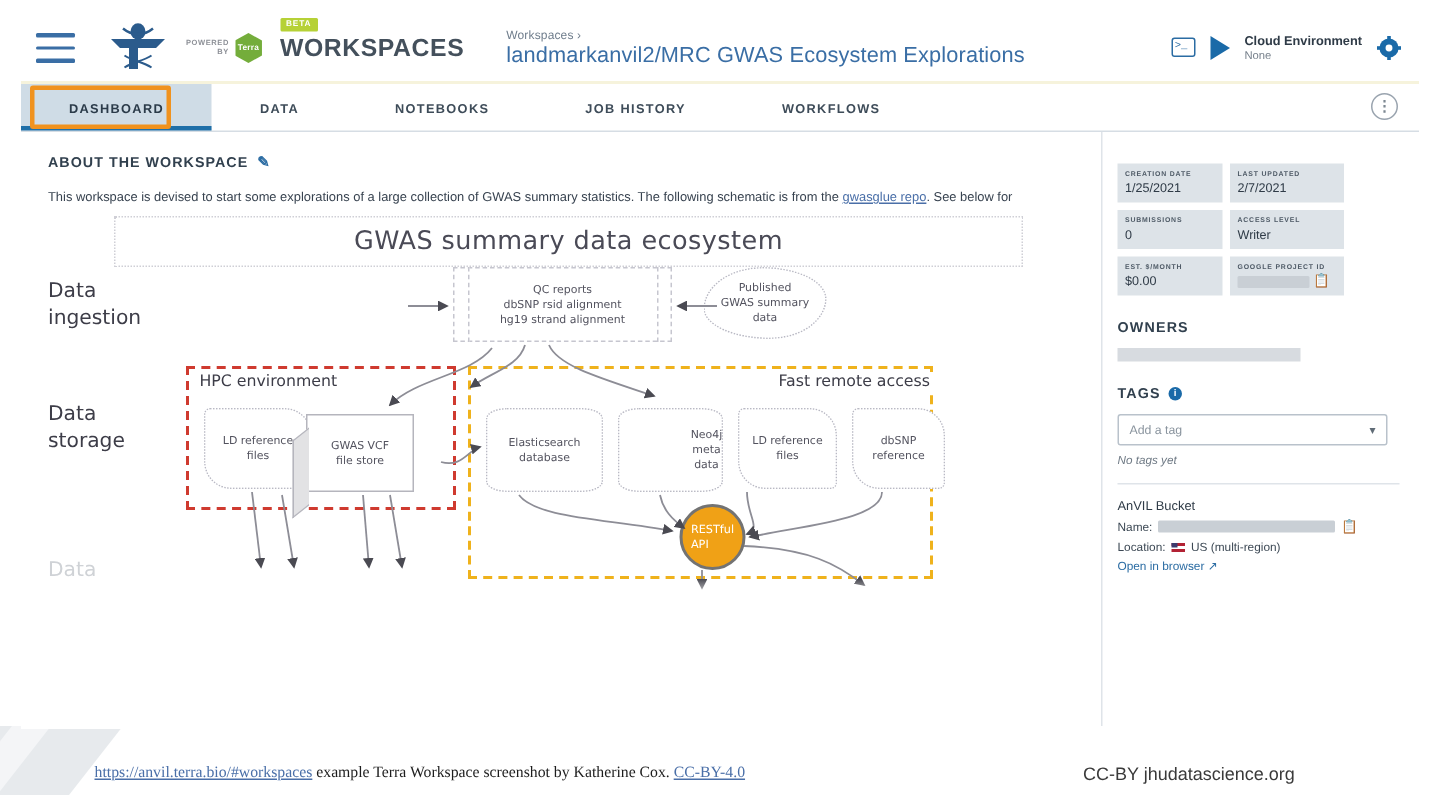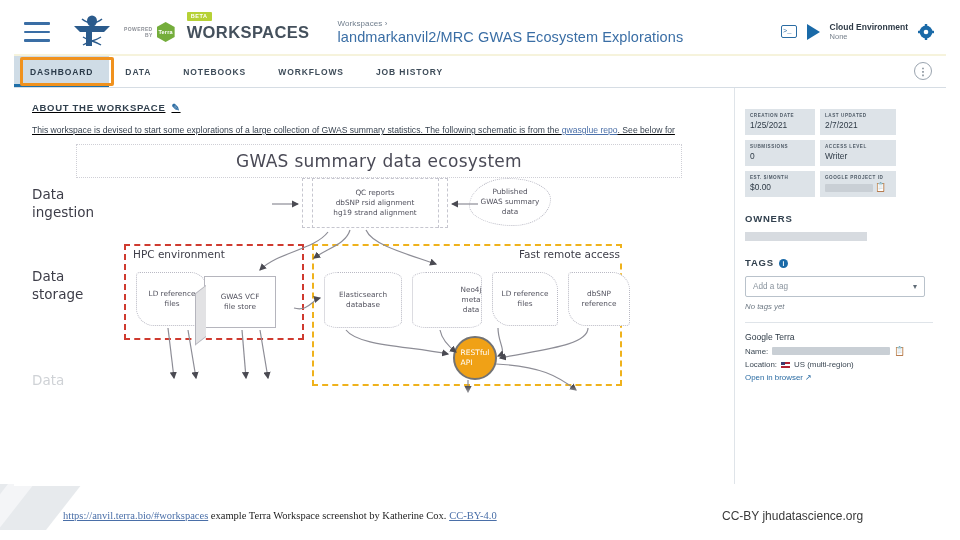--- a/index.html
+++ b/index.html
@@ -69,36 +69,36 @@
   .gear { width:16px;height:16px;position:relative;color:#1a6aa8; font-size:16px; line-height:16px;}
 
   
   .tabstrip {
     position:relative; height:32px; width:932px; background:#ffffff;
     border-bottom:1.5px solid #d6dde4; display:flex; align-items:stretch;
   }
   .tab {
     display:flex; align-items:center; justify-content:center;
     font-size:8.5px; font-weight:bold; letter-spacing:.9px; color:#3e4c59;
-    padding:0 16px; position:relative; cursor:pointer;
+    padding:0 32px; position:relative; cursor:pointer;
   }
   .tab.active { background:#cfdce6; color:#2b3b4a; }
   .tab.active::after { content:""; position:absolute; left:0; right:0; bottom:0; height:3px; background:#1f6fa8;}
   .tab-highlight {
     position:absolute; left:6px; top:1px; width:94px; height:29px;
     border:3px solid #f0921e; border-radius:2px; pointer-events:none;
   }
   .info-circle {
     position:absolute; right:14px; top:6px; width:18px; height:18px; border-radius:50%;
     border:1px solid #9aa4af; color:#7d8892; font-size:10px; line-height:17px; text-align:center; font-weight:bold;
   }
 
   
   .content { position:relative; width:932px; height:396px; display:flex; background:#fff;}
-  .main-col { width:720px; position:relative; padding:14px 0 0 18px;text-decoration:underline; }
+  .main-col { width:720px; position:relative; padding:14px 0 0 18px; }
   .side-col { width:212px; position:relative; border-left:1px solid #dfe4e9; padding:12px 0 0 10px; background:#fff;}
 
   .about-hdr { font-size:9.5px; font-weight:bold; letter-spacing:.7px; color:#31404e; display:flex; align-items:center; gap:6px;}
   .pencil { color:#2b6ca3; font-size:10px; transform:rotate(0deg);}
   .about-body { margin-top:10px; font-size:8.6px; line-height:1.75; color:#384350; width:686px;}
   .about-body a { color:#4a6fa8; text-decoration:underline; }
 
   
   .figure {
     position:absolute; left:14px; top:52px; width:688px; height:260px; overflow:hidden;
@@ -248,22 +248,22 @@
             </g>
           </svg>
         </div>
       </div>
     </div>
 
     <div class="tabstrip">
       <div class="tab active">DASHBOARD</div>
       <div class="tab">DATA</div>
       <div class="tab">NOTEBOOKS</div>
+      <div class="tab">JOB HISTORY</div>
       <div class="tab">WORKFLOWS</div>
-      <div class="tab">JOB HISTORY</div>
       <div class="tab-highlight"></div>
       <div class="info-circle">⋮</div>
     </div>
 
     <div class="content">
 
       <div class="main-col">
         <div class="about-hdr">
           <span>ABOUT THE WORKSPACE</span>
           <span class="pencil">✎</span>
@@ -387,21 +387,21 @@
           </div>
           <div class="tags-sel">
             <span>Add a tag</span>
             <span style="font-size:8px;color:#5f6b76;">▾</span>
           </div>
           <div class="no-tags">No tags yet</div>
         </div>
 
         <div class="hr"></div>
 
-        <div class="gb-title">Google Terra</div>
+        <div class="gb-title">AnVIL Bucket</div>
         <div class="gb-line">
           <span>Name:</span>
           <span class="redact" style="width:118px;"></span>
           <span class="copy-ic">📋</span>
         </div>
         <div class="gb-line">
           <span>Location:</span>
           <span class="flag"></span>
           <span>US (multi-region)</span>
         </div>

